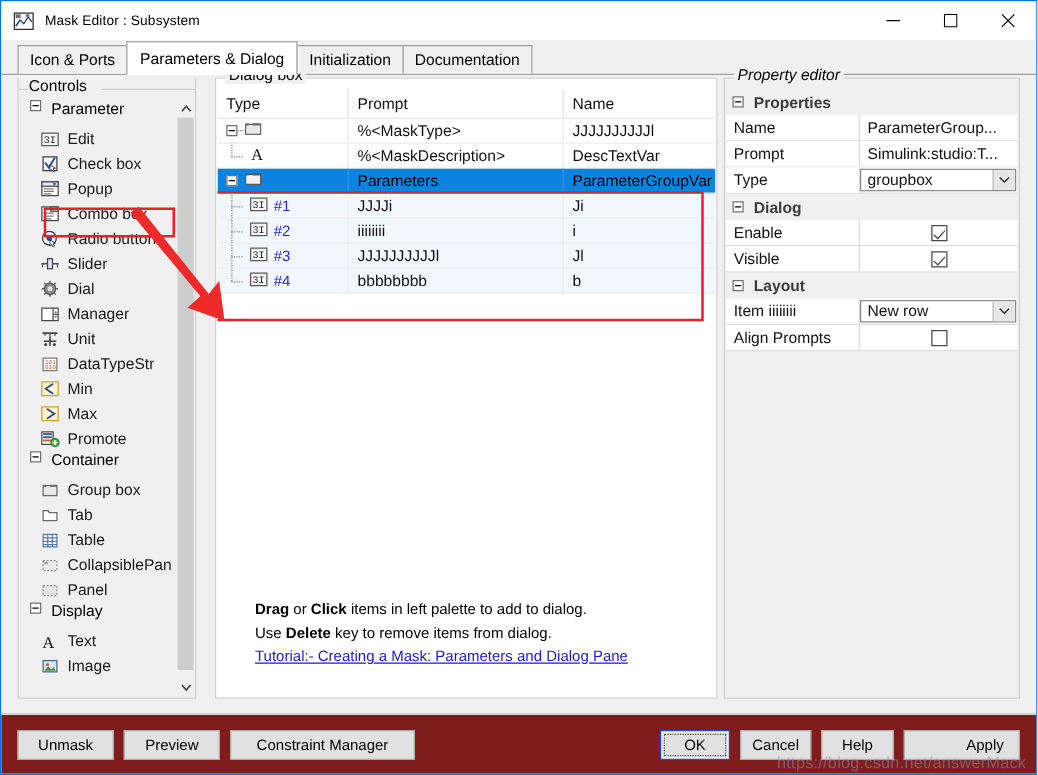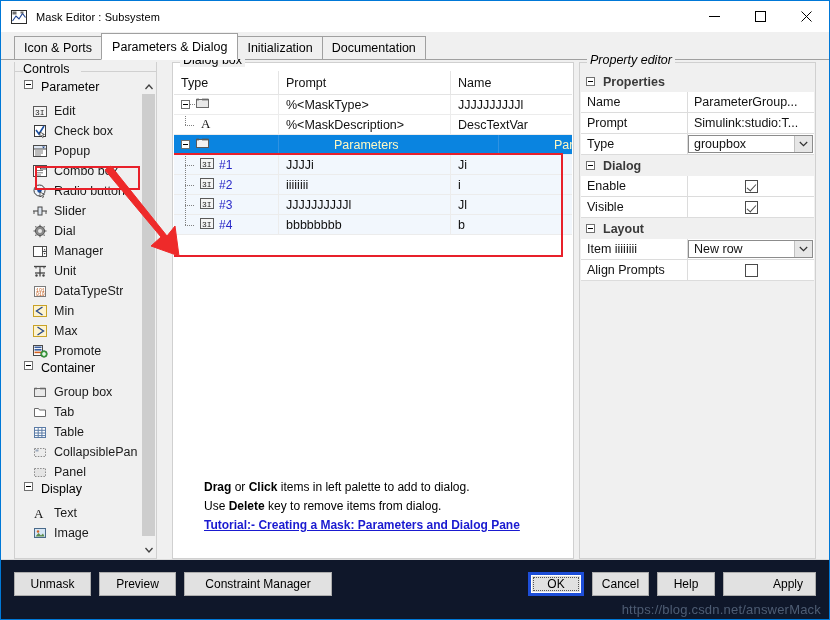--- a/index.html
+++ b/index.html
@@ -249,21 +249,21 @@
   }
   .trow .cell {
     height: 20px;
     display: flex; align-items: center;
     padding-left: 7px;
     border-right: 1px solid #ececec;
     overflow: hidden;
     white-space: nowrap;
   }
   .trow .cell.col-name { border-right: none; }
-  .trow.selected { background: #0a84e0; color: #fef9c3; gap: 48px; }
+  .trow.selected { background: #0a84e0; color: #000000; }
   .trow.selected .cell { border-right-color: #2f92e2; }
   .trow.child { background: #f2f7fd; }
 
   .cell.col-type { position: relative; padding-left: 0; }
 
   
   .tnode {
     display: flex; align-items: center;
     position: relative;
     height: 20px;
@@ -308,21 +308,20 @@
     position: absolute;
     left: 30px; bottom: 22px;
     font-size: 12px;
     color: #000;
     line-height: 19px;
   }
   .hints b { font-weight: bold; }
   .hints a {
     color: #1a1ad0;
     text-decoration: underline;
-    font-weight: bold;
   }
 
   
   .propeditor {
     position: absolute;
     right: 13px; top: 2px;
     width: 237px; bottom: 12px;
     border: 1px solid #d0d0d0;
     border-top: none;
     background: #f0f0f0;
@@ -412,37 +411,37 @@
     width: 4px; height: 8px;
     border: solid #4a4a4a;
     border-width: 0 1.6px 1.6px 0;
     transform: rotate(42deg);
   }
 
   
   .footer {
     position: absolute;
     left: 0; right: 0; bottom: 0;
-    height: 60px;
-    background: #0f172a;
+    height: 48px;
+    background: #7f1d1d;
     border-top: 1px solid #dcdcdc;
   }
   .btn {
     position: absolute;
     top: 12px;
     height: 24px;
     background: #e1e1e1;
     border: 1px solid #adadad;
     font-size: 12px;
     color: #000;
     display: flex; align-items: center; justify-content: center;
     cursor: default;
   }
   .btn.default {
-    border: 3px solid #1d4ed8;
+    border: 1px solid #1d4ed8;
     background: #e1e1e1;
     box-shadow: inset 0 0 0 1px #fff;
   }
   .btn.default::before {
     content: "";
     position: absolute;
     left: 2px; right: 2px; top: 2px; bottom: 2px;
     border: 1px dotted #555;
   }
 

